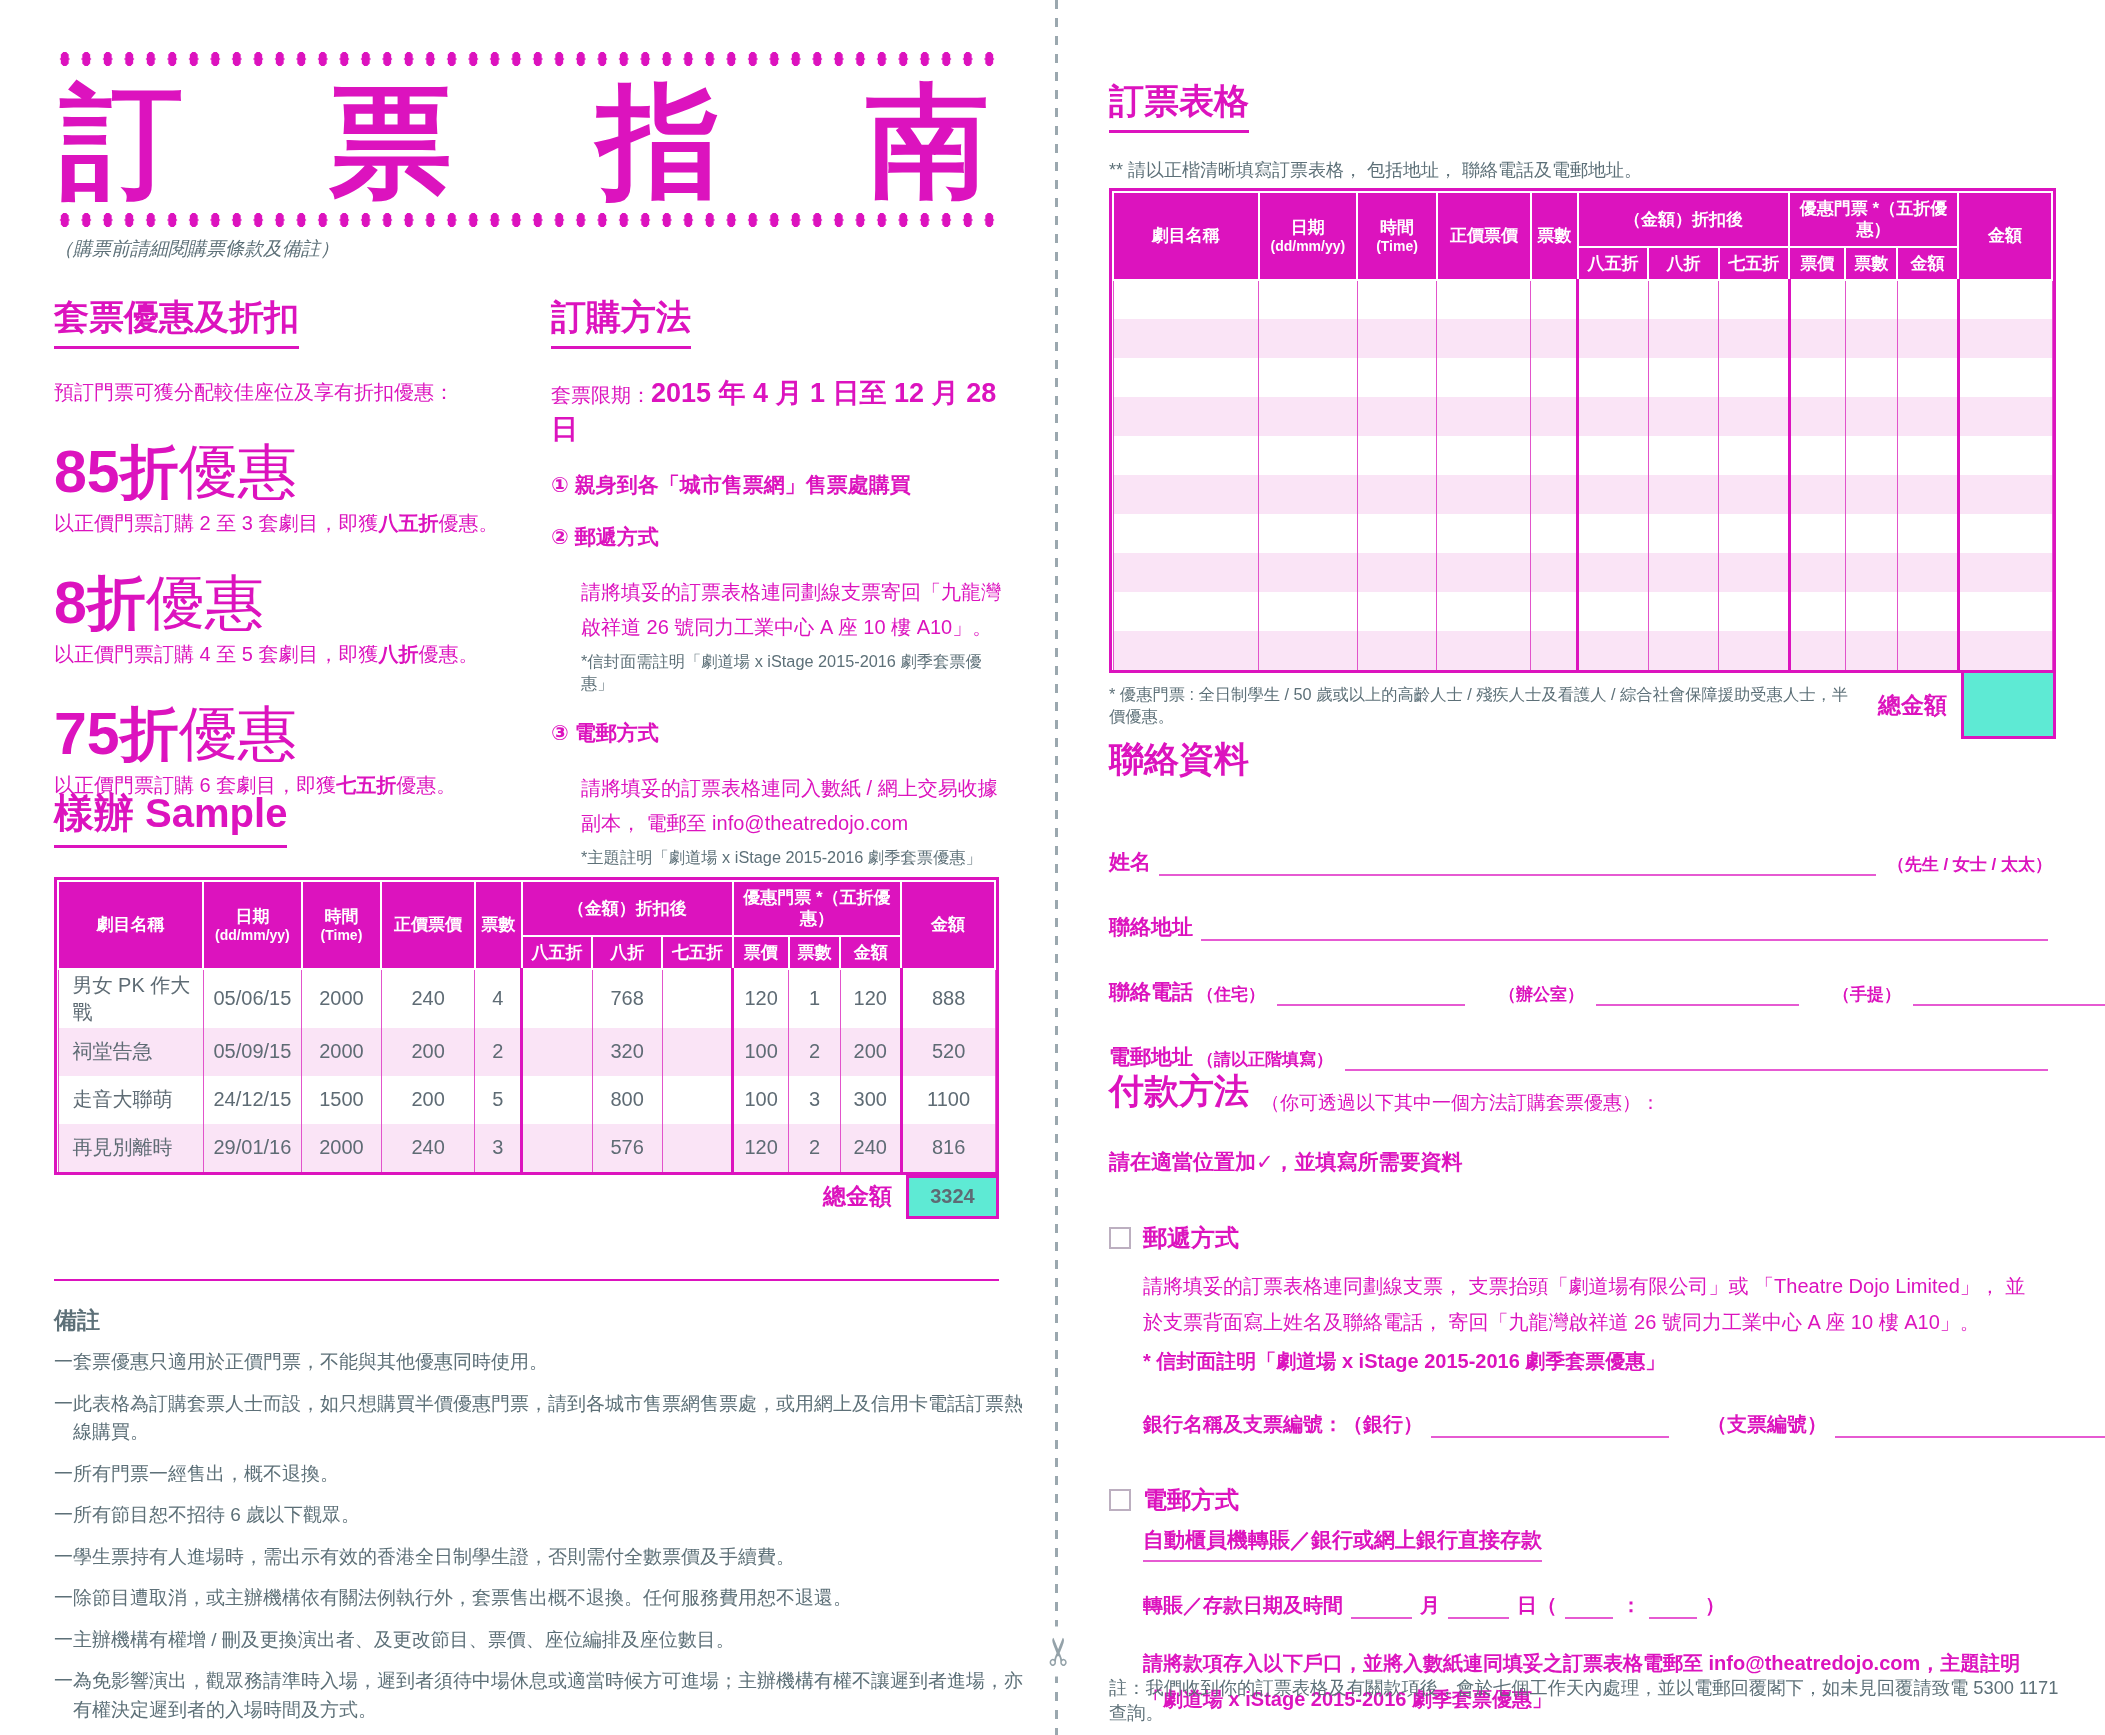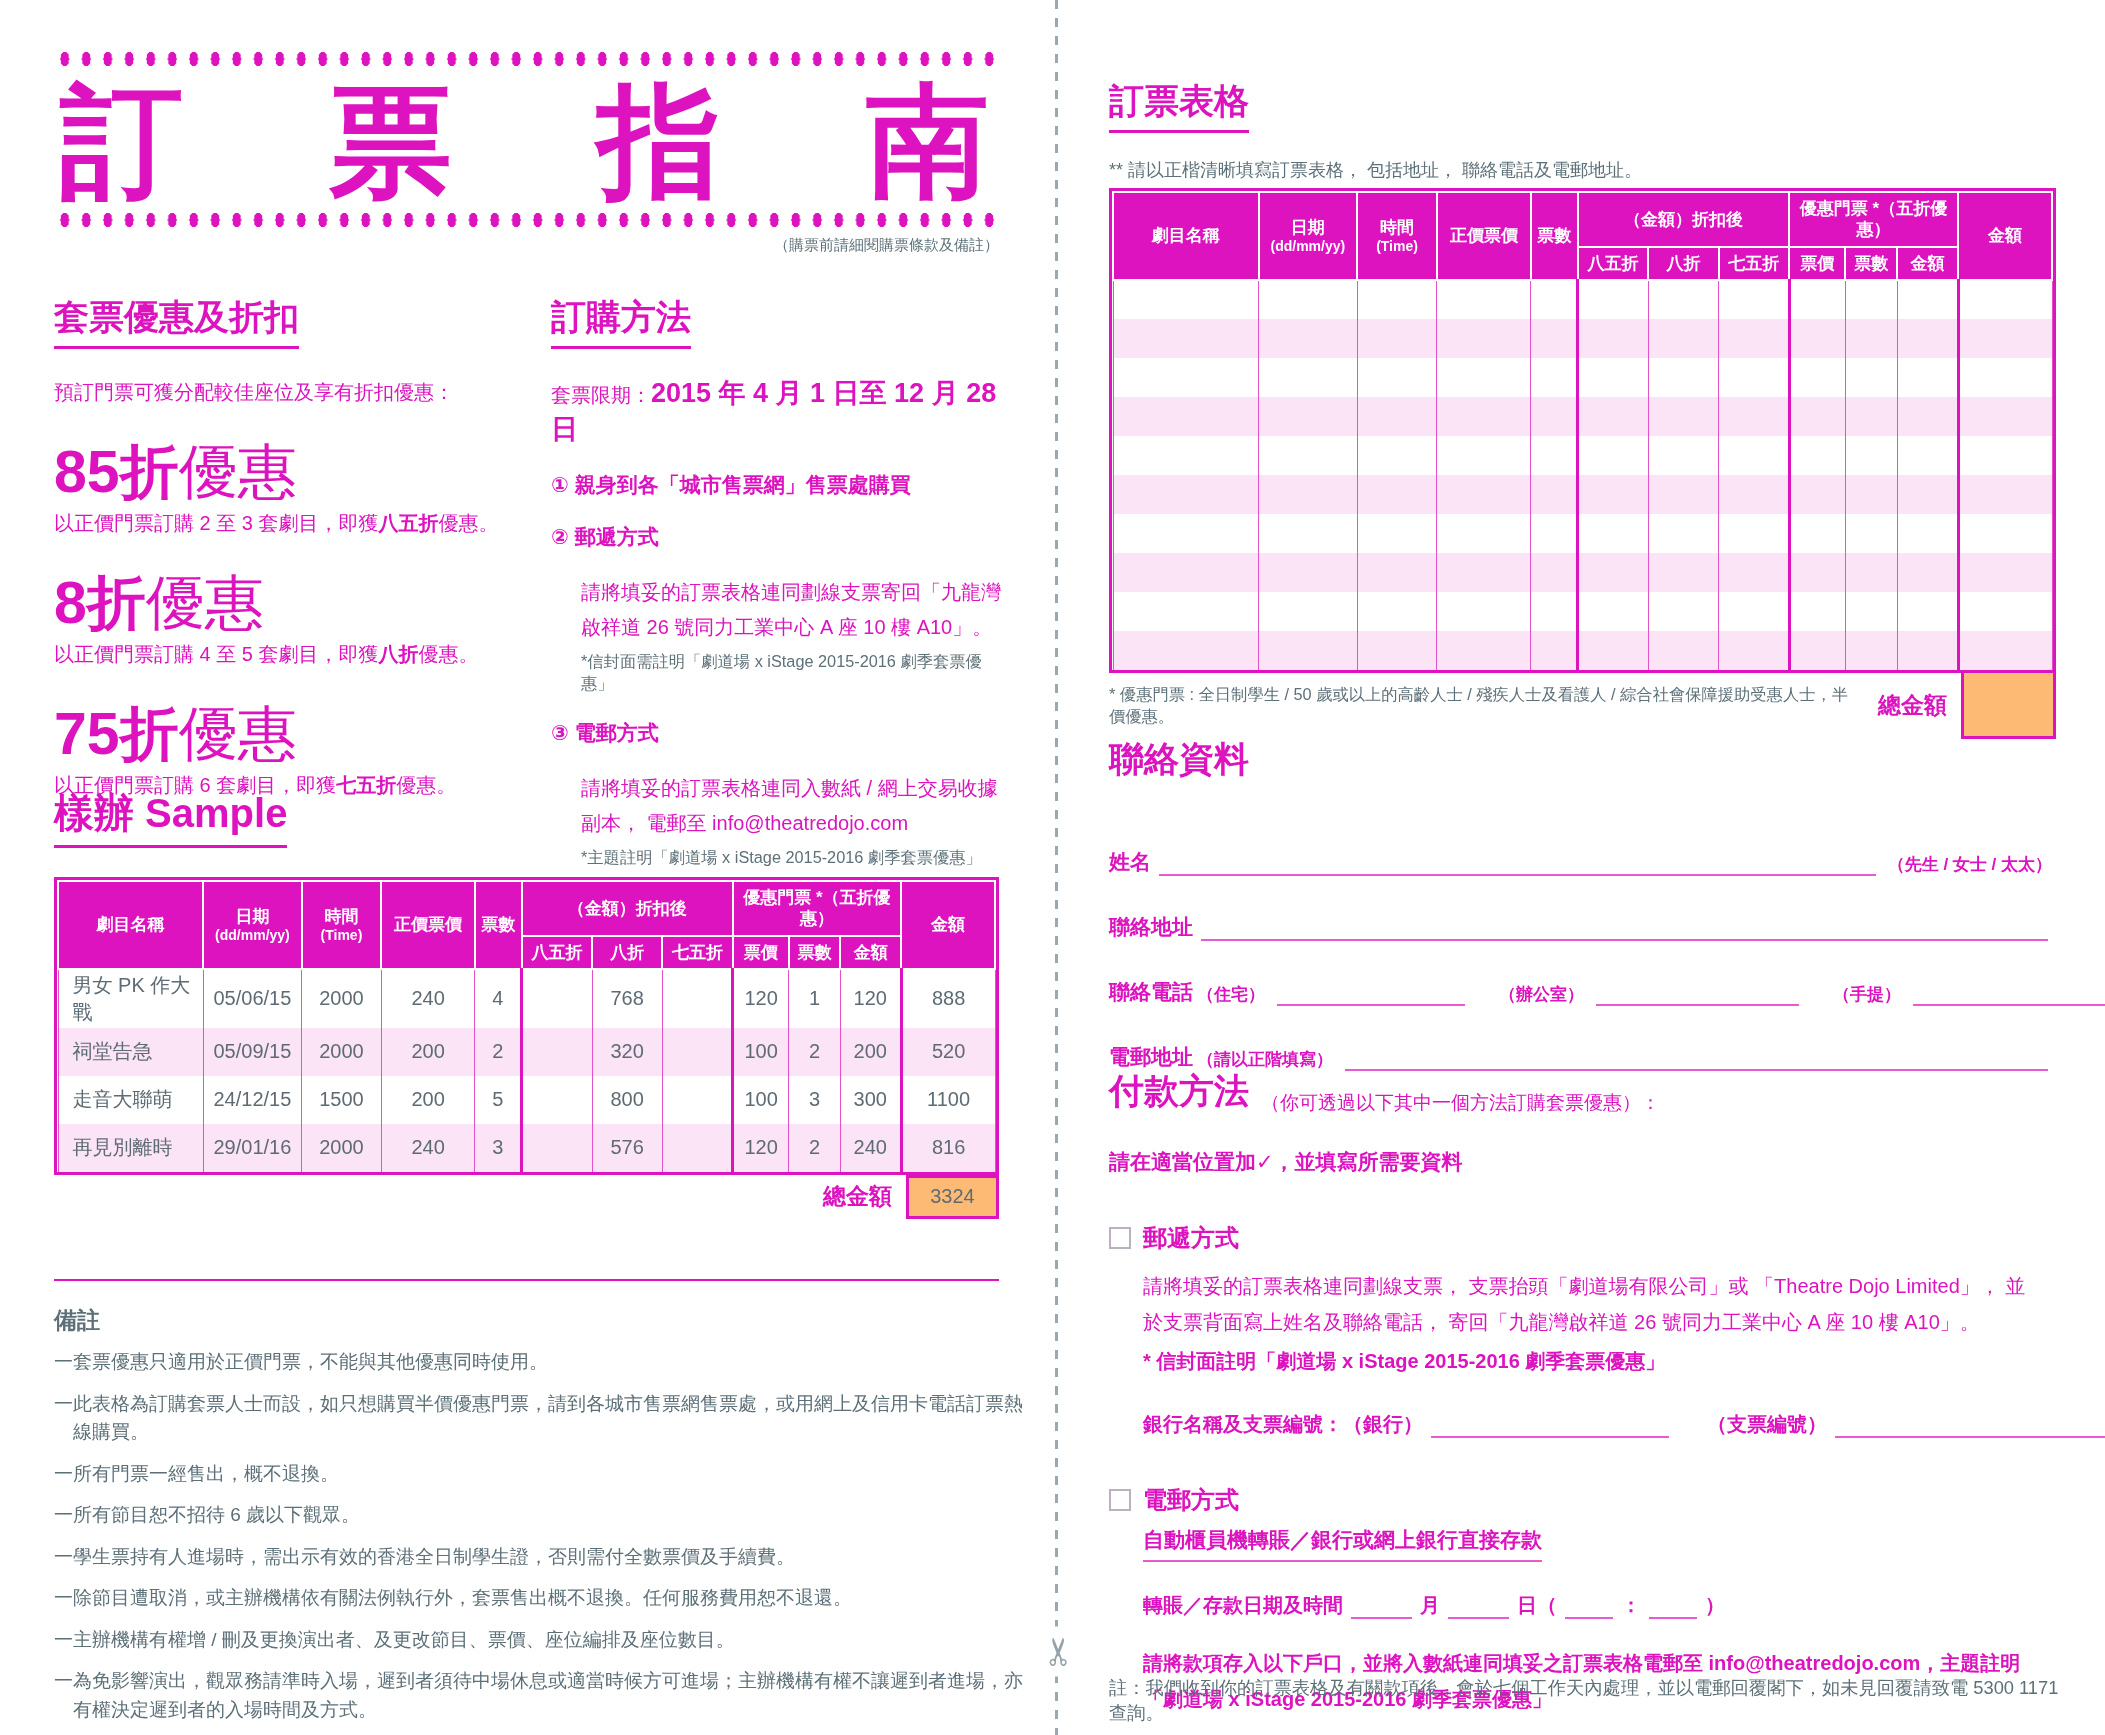--- a/index.html
+++ b/index.html
@@ -24,21 +24,21 @@
   .scissors{position:absolute;left:1033px;top:1626px;width:50px;height:51px;background:#fff;
     display:flex;align-items:center;justify-content:center;color:#94A2A9;font-size:38px;
     transform:rotate(-90deg);}
 
   
   .banner{position:absolute;top:50px;left:0;width:100%;}
   .dots{height:18px;background-image:radial-gradient(ellipse 4.5px 7.4px at center,var(--m) 97%,transparent 100%);
     background-size:21.5px 18px;background-repeat:repeat-x;background-position:left center;}
   .big-title{display:flex;justify-content:space-between;align-items:center;padding:6px 10px 2px 6px;}
   .big-title span{font-size:123px;font-weight:700;line-height:1.1;color:var(--m);}
-  .banner-sub{position:absolute;top:236px;left:0;width:100%;text-align:right;color:var(--gray);font-size:15px;}
+  .banner-sub{position:absolute;top:236px;left:0;width:100%;color:var(--gray);font-size:19px;font-style:italic;}
 
   
   .h2{display:inline-block;font-size:35px;font-weight:700;color:var(--m);
     border-bottom:3px solid var(--m);padding-bottom:9px;line-height:1.15;}
   .h2.no-line{border-bottom:none;}
 
   
   .discounts{position:absolute;top:297px;left:0;width:475px;}
   .disc-intro{margin-top:30px;font-size:20px;color:var(--m);}
   .disc-item{margin-top:36px;}
@@ -69,22 +69,22 @@
     text-align:center;color:#5E6B74;font-size:20px;padding:2px 6px;}
   .btable td.gb,.btable th.gb{border-left:3px solid var(--m);}
   .btable td.show-name{text-align:left;padding-left:14px;}
   .btable tbody tr:nth-child(even){background:var(--pink);}
   .sample-table{position:absolute;top:877px;left:0;width:945px;}
   .sample-table tbody tr{height:48px;}
   .form-table{position:absolute;top:188px;left:0;width:947px;}
   .form-table tbody tr{height:39px;}
   .t-footer{display:flex;align-items:center;}
   .total-label{font-size:23px;font-weight:700;color:var(--m);margin:0 14px;}
-  .total-box{border:3px solid var(--m);background:#fdba74;display:flex;align-items:center;justify-content:center;
-    color:#5E6B74;font-size:20px;}
+  .total-box{border:3px solid var(--m);background:#5eead4;display:flex;align-items:center;justify-content:center;
+    color:#5E6B74;font-size:20px;font-weight:bold;}
   .sample-total-box{width:93px;height:44px;}
   .form-total-box{width:95px;height:69px;margin-top:-3px;}
   .t-footnote{flex:1;font-size:16.3px;color:var(--gray);}
 
   
   .notes-rule{position:absolute;top:1279px;left:0;width:945px;border-top:2px solid var(--m);}
   .notes{position:absolute;top:1305px;left:0;width:980px;color:var(--gray);}
   .notes-h{font-size:23px;font-weight:700;margin-bottom:12px;}
   .note-item{font-size:19px;line-height:1.5;margin-bottom:13px;padding-left:1em;text-indent:-1em;}
 

